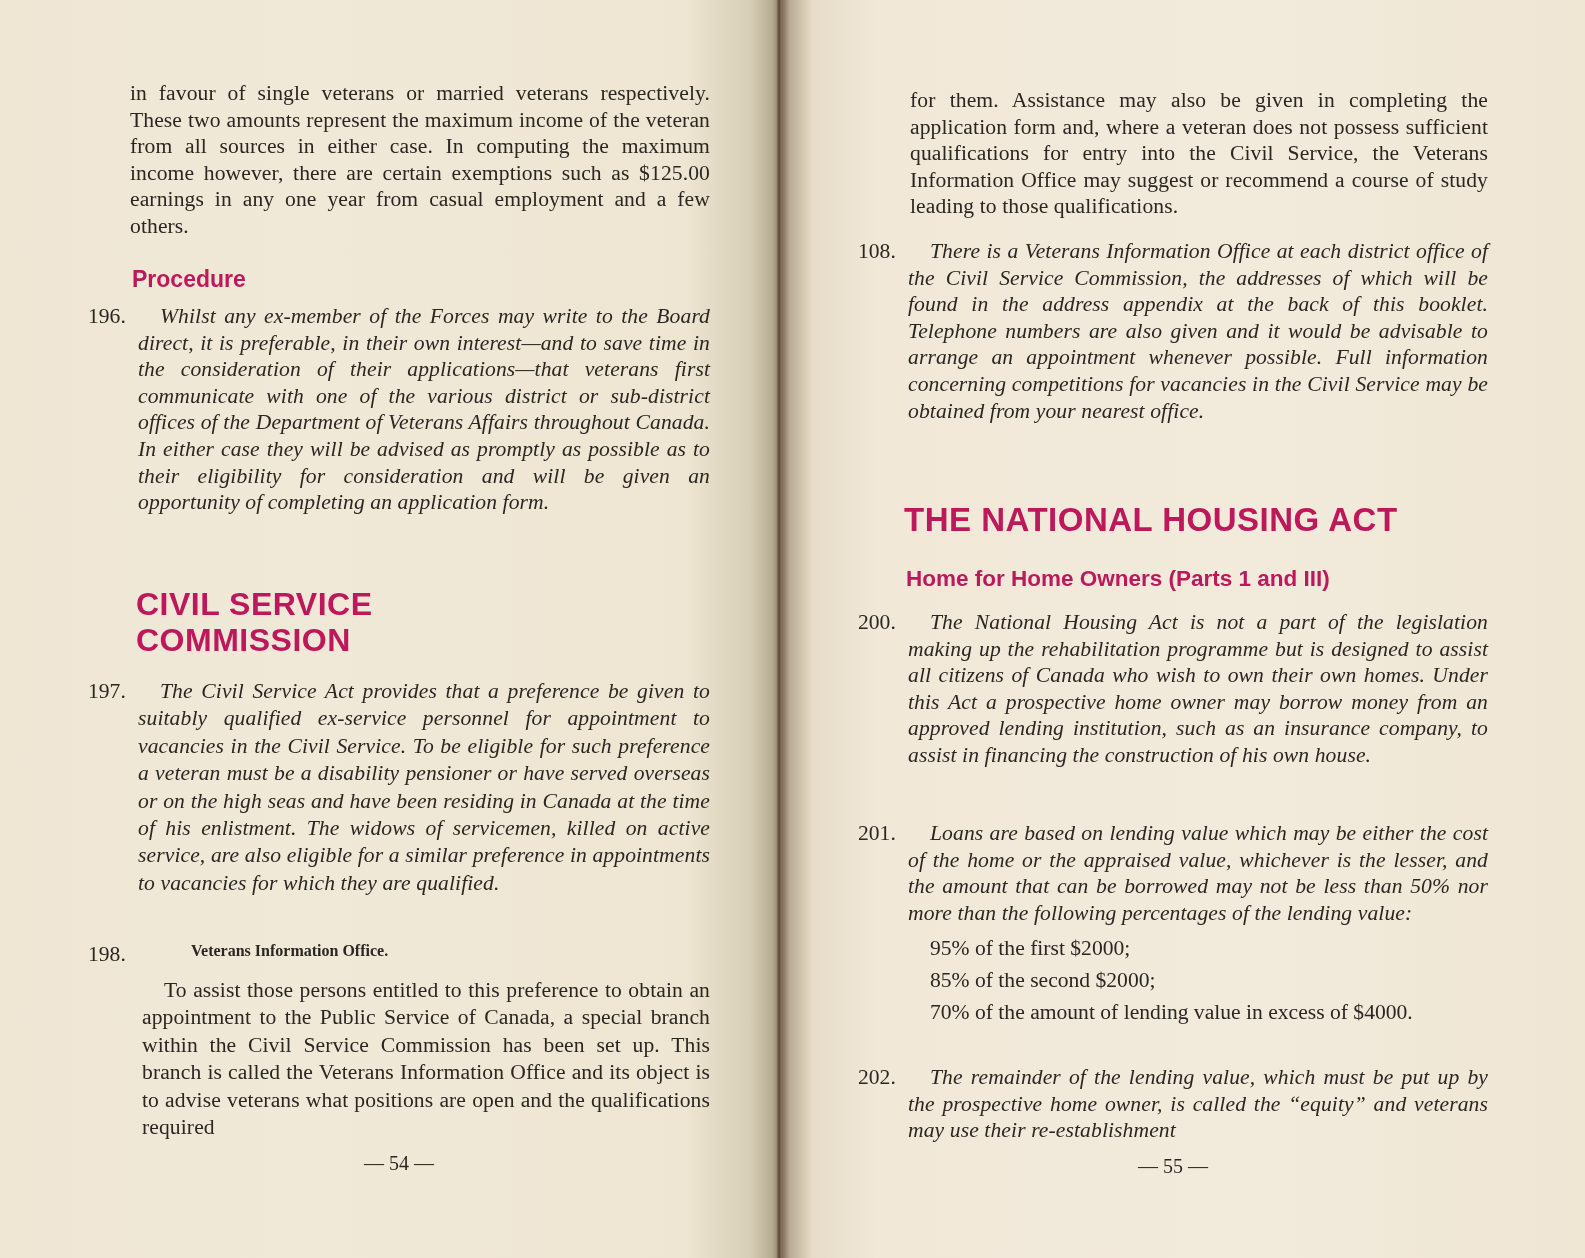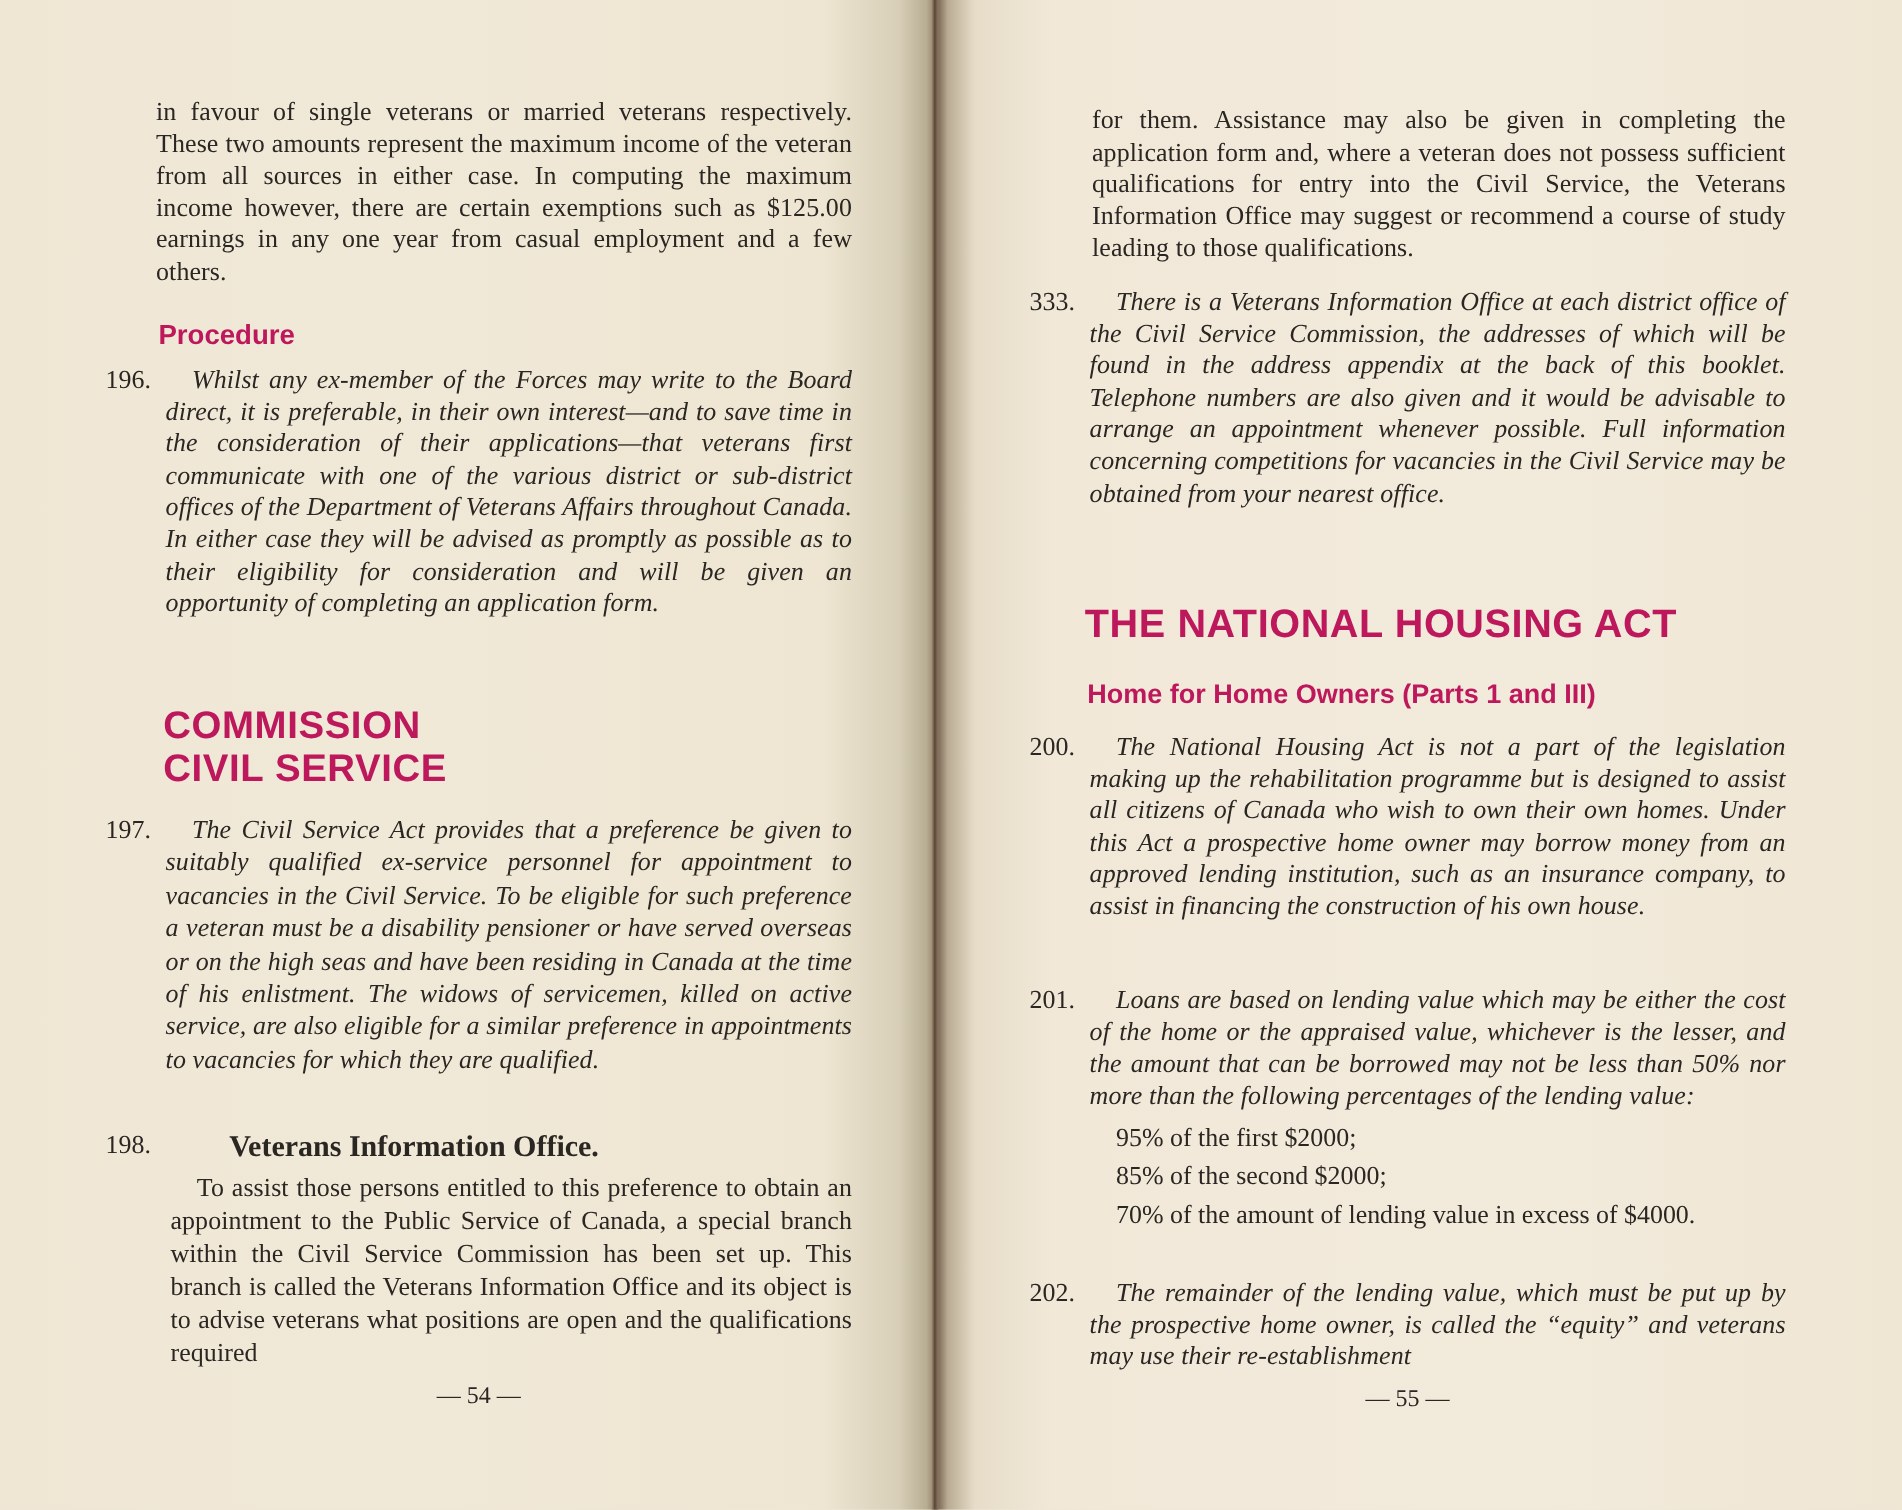--- a/index.html
+++ b/index.html
@@ -42,21 +42,21 @@
       font-weight: bold; font-size: 23px; color: #be185d;
       position: absolute;
     }
     .h-main {
       font-family: "Liberation Sans", "DejaVu Sans", sans-serif;
       font-weight: bold; font-size: 32px; line-height: 36px; color: #be185d;
       position: absolute; letter-spacing: 0.5px;
     }
     .h-run {
       font-family: "Liberation Serif", "DejaVu Serif", serif;
-      font-weight: bold; font-size: 25px; position: absolute;
+      font-weight: bold; font-size: 16px; position: absolute;
     }
     .folio {
       position: absolute; font-size: 20px; text-align: center;
     }
     .list-line { font-size: 21.6px; line-height: 32px; margin-left: 72px; }
   </style>
 </head>
 <body>
 
 <div class="spread">
@@ -72,22 +72,22 @@
     <div class="h-sub" style="top:266px; left:44px;">Procedure</div>
 
     <div class="para-block" style="top:303px;">
       <span class="num">196.</span>
       <div class="body-text indented">
           <p>Whilst any ex-member of the Forces may write to the Board direct, it is preferable, in their own interest—and to save time in the consideration of their applications—that veterans first communicate with one of the various district or sub-district offices of the Department of Veterans Affairs throughout Canada. In either case they will be advised as promptly as possible as to their eligibility for consideration and will be given an opportunity of completing an application form.</p>
         </div>
     </div>
 
     <div class="h-main" style="top:586px; left:48px;">
+      <div>CIVIL SERVICE</div>
       <div>COMMISSION</div>
-      <div>CIVIL SERVICE</div>
     </div>
 
     <div class="para-block" style="top:678px;">
       <span class="num">197.</span>
       <div class="body-text indented" style="line-height:27.4px;">
           <p>The Civil Service Act provides that a preference be given to suitably qualified ex-service personnel for appointment to vacancies in the Civil Service. To be eligible for such preference a veteran must be a disability pensioner or have served overseas or on the high seas and have been residing in Canada at the time of his enlistment. The widows of servicemen, killed on active service, are also eligible for a similar preference in appointments to vacancies for which they are qualified.</p>
         </div>
     </div>
 
     <div style="position:absolute; top:942px; left:0; font-size:21.6px;">
@@ -101,21 +101,21 @@
 
     <div class="folio" style="top:1152px; left:0; right:0;">— 54 —</div>
   </div>
 
   <div class="col col-right">
     <div class="para-block body-text" style="top:87px; left:52px;">
       <p>for them. Assistance may also be given in completing the application form and, where a veteran does not possess sufficient qualifications for entry into the Civil Service, the Veterans Information Office may suggest or recommend a course of study leading to those qualifications.</p>
     </div>
 
     <div class="para-block" style="top:238px;">
-      <span class="num">333.</span>
+      <span class="num">108.</span>
       <div class="body-text indented">
           <p>There is a Veterans Information Office at each district office of the Civil Service Commission, the addresses of which will be found in the address appendix at the back of this booklet. Telephone numbers are also given and it would be advisable to arrange an appointment whenever possible. Full information concerning competitions for vacancies in the Civil Service may be obtained from your nearest office.</p>
         </div>
     </div>
 
     <div class="h-main" style="top:502px; left:46px; font-size:33px;">THE NATIONAL HOUSING ACT</div>
 
     <div class="h-sub" style="top:566px; left:48px; font-size:22.5px;">Home for Home Owners (Parts 1 and III)</div>
 
     <div class="para-block" style="top:609px;">

